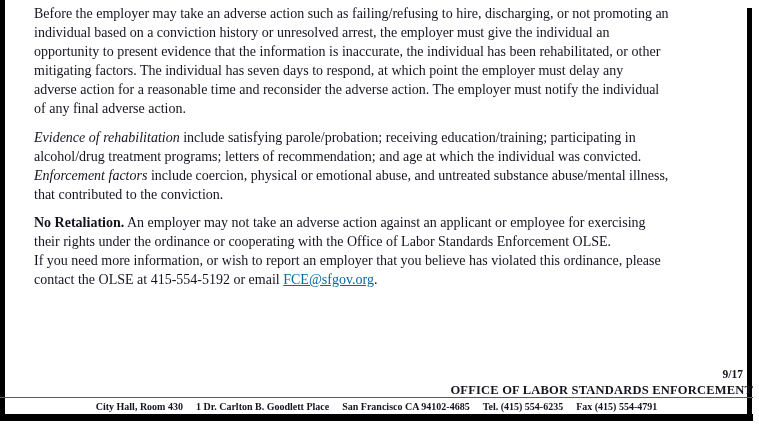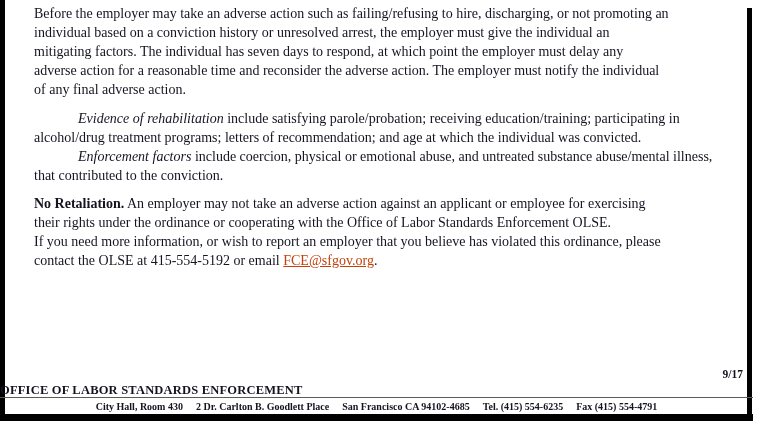--- a/index.html
+++ b/index.html
@@ -27,42 +27,42 @@
   }
   .line {
     height: 19px;
     line-height: 19px;
     white-space: nowrap;
   }
   .para-p1 { margin-bottom: 10px; }
   .para-p2 { margin-bottom: 9px;  }
   .para-p3 { margin-bottom: 16px; }
   .para-p4 { }
-  .it { font-style: italic; margin-left: 44px; }
+  .it { font-style: italic; }
   .b  { font-weight: bold; }
   .email {
-    color: #c2410c;
+    color: #0369a1;
     text-decoration: underline;
     cursor: pointer;
   }
 
   .page-number {
     position: absolute;
     top: 367px;
     right: 16px;
     font-size: 11.5px;
     font-weight: bold;
     line-height: 14px;
   }
   .footer-office {
     position: absolute;
     top: 383px;
     left: 0;
     width: 753px;
-    text-align: left;
+    text-align: right;
     font-size: 12.5px;
     font-weight: bold;
     line-height: 14px;
     letter-spacing: 0.2px;
   }
   .footer-rule {
     position: absolute;
     top: 397px;
     left: 0;
     width: 753px;
@@ -90,20 +90,21 @@
 
   <div class="border-left"></div>
   <div class="border-right"></div>
   <div class="border-bottom"></div>
 
   <div class="body-text">
 
     <div class="para-p1">
       <div class="line">Before the employer may take an adverse action such as failing/refusing to hire, discharging, or not promoting an</div>
       <div class="line">individual based on a conviction history or unresolved arrest, the employer must give the individual an</div>
+      <div class="line">opportunity to present evidence that the information is inaccurate, the individual has been rehabilitated, or other</div>
       <div class="line">mitigating factors. The individual has seven days to respond, at which point the employer must delay any</div>
       <div class="line">adverse action for a reasonable time and reconsider the adverse action. The employer must notify the individual</div>
       <div class="line">of any final adverse action.</div>
     </div>
 
     <div class="para-p2">
       <div class="line"><span class="it">Evidence of rehabilitation</span><span> include satisfying parole/probation; receiving education/training; participating in</span></div>
       <div class="line">alcohol/drug treatment programs; letters of recommendation; and age at which the individual was convicted.</div>
       <div class="line"><span class="it">Enforcement factors</span><span> include coercion, physical or emotional abuse, and untreated substance abuse/mental illness,</span></div>
       <div class="line">that contributed to the conviction.</div>
@@ -123,19 +124,19 @@
   </div>
 
   <div class="page-number">9/17</div>
 
   <div class="footer-office">OFFICE OF LABOR STANDARDS ENFORCEMENT</div>
 
   <div class="footer-rule"></div>
 
   <div class="footer-address">
     <span>City Hall, Room 430</span>
-    <span>2 Dr. Carlton B. Goodlett Place</span>
+    <span>1 Dr. Carlton B. Goodlett Place</span>
     <span>San Francisco CA 94102-4685</span>
     <span>Tel. (415) 554-6235</span>
     <span>Fax (415) 554-4791</span>
   </div>
 
 </div>
 
 </body></html>

